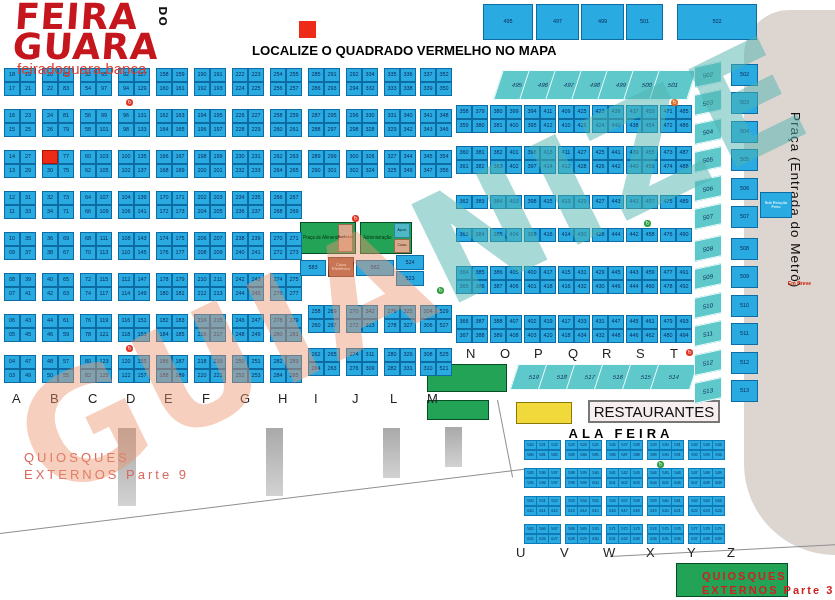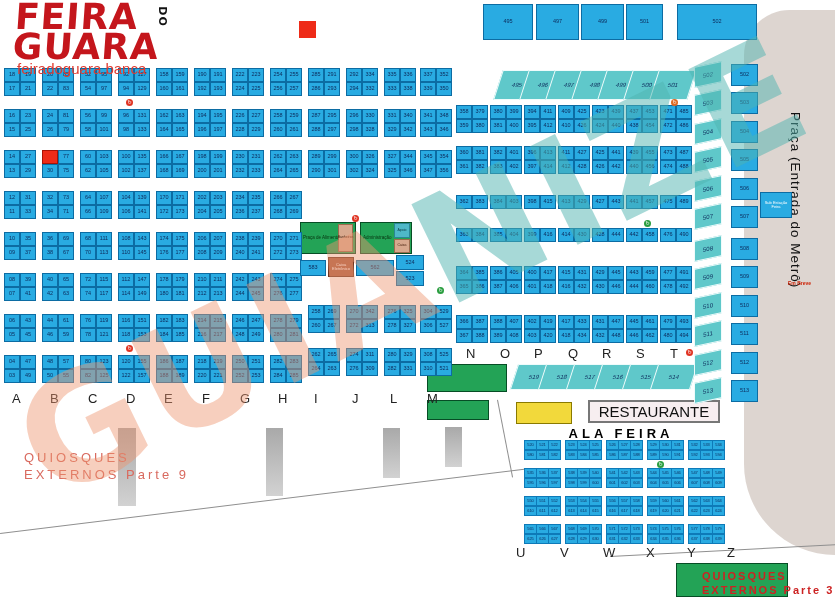--- a/index.html
+++ b/index.html
@@ -84,20 +84,21 @@
   <div class="sub-est">Sub Estação Feira</div>
 
   <div class="logo">
     <div>FEIRA</div>
     <div>GUARA</div>
   </div>
   <div class="logo-do">DO</div>
   <div class="site">feiradoguara.banca</div>
 
   <div class="legend-square"></div>
+  <div class="map-title">LOCALIZE O QUADRADO VERMELHO NO MAPA</div>
 
   <div class="gblock" style="left:300px;top:222px;width:56px;height:32px;">
     <span>Praça de Alimentação</span>
   </div>
   <div class="tan" style="left:338px;top:224px;width:15px;height:28px;">Banheiros</div>
   <div class="gblock" style="left:360px;top:222px;width:52px;height:32px;">
     <span>Administração</span>
   </div>
   <div class="tealsub" style="left:394px;top:223px;width:16px;height:15px;">Apoio</div>
   <div class="tan" style="left:394px;top:239px;width:16px;height:14px;">Caixa</div>
@@ -112,21 +113,21 @@
   <div class="thinline" style="left:610px;top:556px;width:228px;transform:rotate(-3deg);"></div>
 
   <div class="q1">
     <div>QUIOSQUES</div>
     <div>EXTERNOS Parte 9</div>
   </div>
 
   <div class="greenrect" style="left:427px;top:364px;width:80px;height:28px;"></div>
   <div class="greenrect" style="left:427px;top:400px;width:62px;height:20px;"></div>
   <div class="yellowrect"></div>
-  <div class="restaurante">RESTAURANTE</div>
+  <div class="restaurante">RESTAURANTES</div>
   <div class="ala-title">ALA FEIRA</div>
 
   <div class="greenrect" style="left:676px;top:563px;width:112px;height:34px;"></div>
   <div class="q2text">
     <div>QUIOSQUES</div>
     <div>EXTERNOS Parte 3</div>
   </div>
 
   <div class="watermark" id="watermark"><span class="wm-salmon">G</span><span class="wm-salmon">U</span><span class="wm-salmon">I</span><span class="wm-salmon">A</span><span class="wm-teal">N</span><span class="wm-teal">I</span><span class="wm-teal">Z</span><span class="wm-teal">E</span></div>
 

